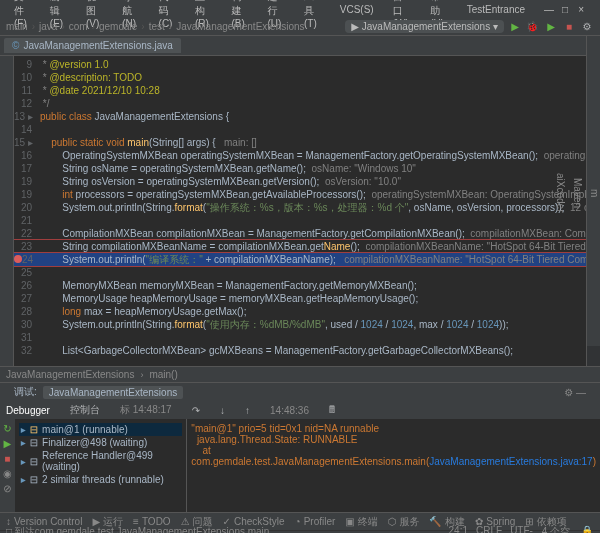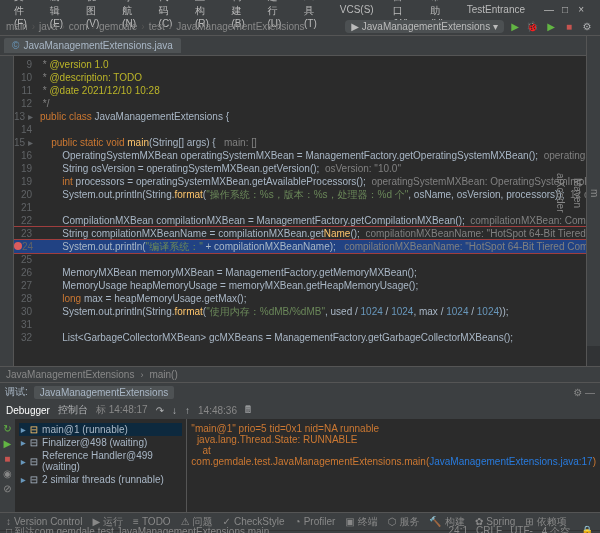--- a/index.html
+++ b/index.html
@@ -27,23 +27,23 @@
 .str{color:#6a8759}
 .com{color:#808080;}
 .cls{color:#a9b7c6}
 .meth{color:#ffc66d}
 .num{color:#6897bb}
 .ann{color:#bbb529}
 .hl-line{background:#214283;outline:1px solid #a03e3e;position:relative}
 .hl-box{outline:1px solid #a03e3e}
 .crumbs{height:16px;background:#3c3f41;border-top:1px solid #555;padding:0 6px;font-size:9px;color:#888;display:flex;align-items:center;gap:6px}
 .debug-panel{height:130px;background:#2b2b2b;border-top:1px solid #555;display:flex;flex-direction:column}
-.dbg-hdr{height:18px;background:#3c3f41;display:flex;align-items:center;padding:0 5px;gap:6px;font-size:9px}
+.dbg-hdr{height:18px;background:#3c3f41;display:flex;align-items:center;padding:0 14px;gap:6px;font-size:9px}
 .dbg-tab{background:#4e5254;padding:1px 6px;border-radius:2px}
-.dbg-tools{height:18px;background:#3c3f41;display:flex;align-items:center;padding:0 6px;gap:8px;color:#afb1b3;font-size:9px}
+.dbg-tools{height:18px;background:#3c3f41;display:flex;align-items:center;padding:0 6px;gap:20px;color:#afb1b3;font-size:9px}
 .dbg-tools .lbl{color:#888}
 .dbg-body{flex:1;display:flex}
 .dbg-left{width:18px;background:#3c3f41;display:flex;flex-direction:column;align-items:center;padding-top:4px;gap:4px}
 .dbg-left span{color:#888;cursor:pointer}
 .frames{width:210px;border-right:1px solid #555;padding:4px;font-size:9px}
 .frame-row{padding:1px 2px;display:flex;align-items:center;gap:4px}
 .frame-row.sel{background:#0d293e}
 .frame-ic{color:#6897bb}
 .vars{flex:1;padding:4px;font-size:9px;color:#cc7832}
 .vars .link{color:#287bde;}
@@ -110,20 +110,21 @@
 <div class="editor">
 <div class="code">
 <div class="line"><span class="lnum">9</span><span class="lcontent com"> * <span class="ann">@version 1.0</span></span></div>
 <div class="line"><span class="lnum">10</span><span class="lcontent com"> * <span class="ann">@description: TODO</span></span></div>
 <div class="line"><span class="lnum">11</span><span class="lcontent com"> * <span class="ann">@date 2021/12/10 10:28</span></span></div>
 <div class="line"><span class="lnum">12</span><span class="lcontent com"> */</span></div>
 <div class="line"><span class="lnum">13 ▸</span><span class="lcontent"><span class="kw">public class</span> <span class="cls">JavaManagementExtensions</span> {</span></div>
 <div class="line"><span class="lnum">14</span><span class="lcontent"></span></div>
 <div class="line"><span class="lnum">15 ▸</span><span class="lcontent">    <span class="kw">public static void</span> <span class="meth">main</span>(String[] args) {   <span class="com">main: []</span></span></div>
 <div class="line"><span class="lnum">16</span><span class="lcontent">        <span>OperatingSystemMXBean operatingSystemMXBean = ManagementFactory.getOperatingSystemMXBean();</span>  <span class="com">operatingSystemMXBean: Operating</span></span></div>
+<div class="line"><span class="lnum">17</span><span class="lcontent">        <span>String osName = operatingSystemMXBean.getName();</span>  <span class="com">osName: "Windows 10"</span></span></div>
 <div class="line"><span class="lnum">19</span><span class="lcontent">        <span>String osVersion = operatingSystemMXBean.getVersion();</span>  <span class="com">osVersion: "10.0"</span></span></div>
 <div class="line"><span class="lnum">19</span><span class="lcontent">        <span class="kw">int</span> processors = operatingSystemMXBean.getAvailableProcessors();  <span class="com">operatingSystemMXBean: OperatingSystemImpl@92   processors</span></span></div>
 <div class="line"><span class="lnum">20</span><span class="lcontent">        System.out.println(String.<span class="meth">format</span>(<span class="str">"操作系统：%s，版本：%s，处理器：%d 个"</span>, osName, osVersion, processors));  <span class="com">12 osName</span></span></div>
 <div class="line"><span class="lnum">21</span><span class="lcontent"></span></div>
 <div class="line"><span class="lnum">22</span><span class="lcontent">        <span>CompilationMXBean compilationMXBean = ManagementFactory.getCompilationMXBean();</span>  <span class="com">compilationMXBean: CompilationImpl@10</span></span></div>
 <div class="line hl-box"><span class="lnum">23</span><span class="lcontent">        String compilationMXBeanName = compilationMXBean.get<span class="meth">Name</span>();  <span class="com">compilationMXBeanName: "HotSpot 64-Bit Tiered Compilers"   compi</span></span></div>
 <div class="line hl-line"><span class="lnum"><span class="bp"></span>24</span><span class="lcontent">        System.out.println(<span class="str">"编译系统："</span> + compilationMXBeanName);   <span class="com">compilationMXBeanName: "HotSpot 64-Bit Tiered Compilers"</span></span></div>
 <div class="line"><span class="lnum">25</span><span class="lcontent"></span></div>
 <div class="line"><span class="lnum">26</span><span class="lcontent">        <span>MemoryMXBean memoryMXBean = ManagementFactory.getMemoryMXBean();</span></span></div>
 <div class="line"><span class="lnum">27</span><span class="lcontent">        <span>MemoryUsage heapMemoryUsage = memoryMXBean.getHeapMemoryUsage();</span></span></div>

